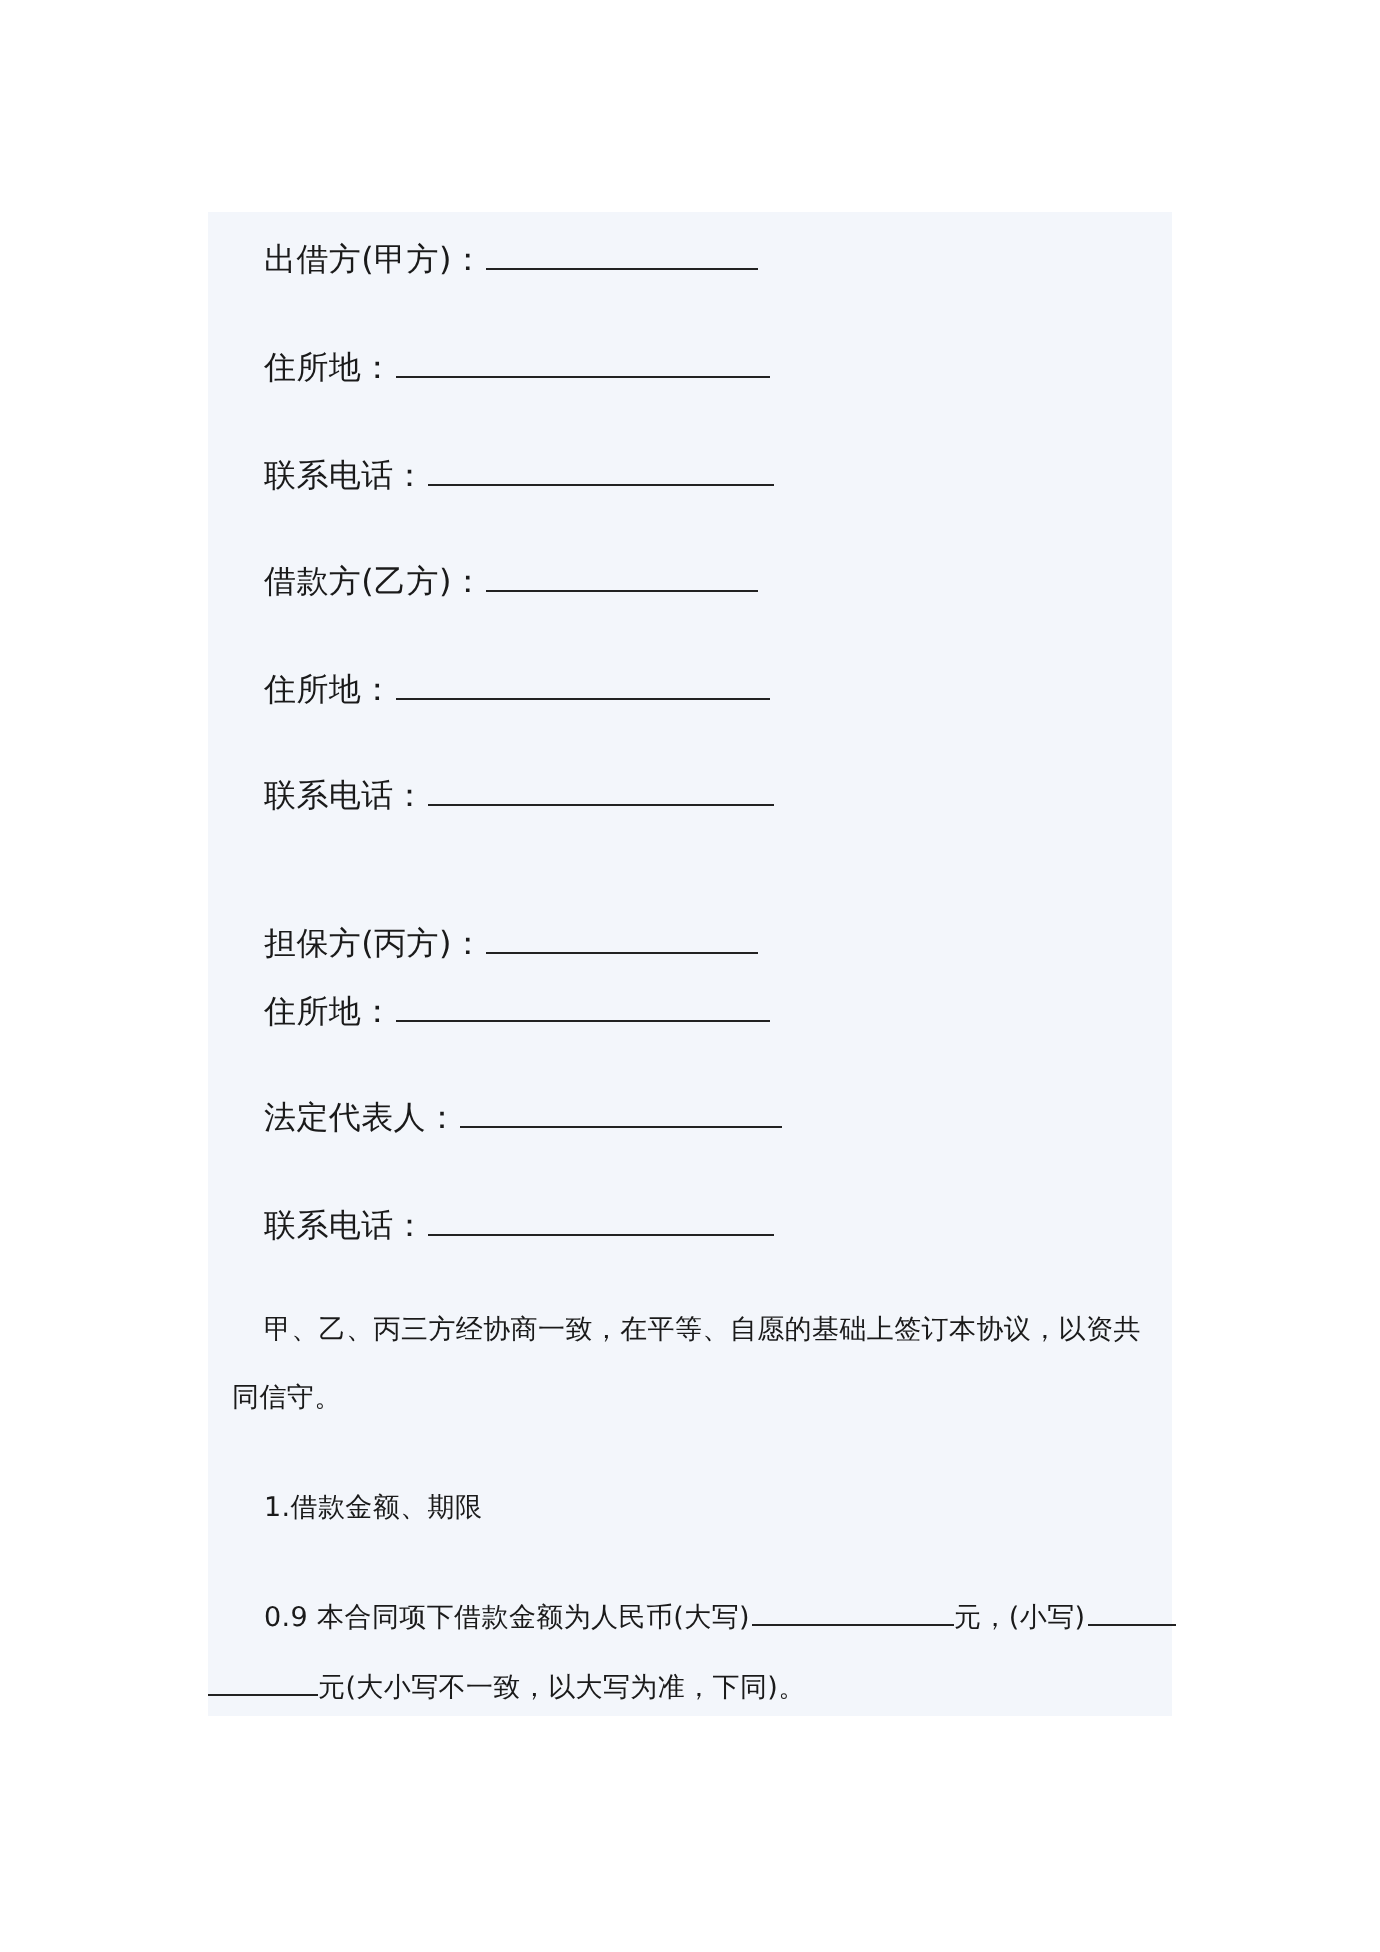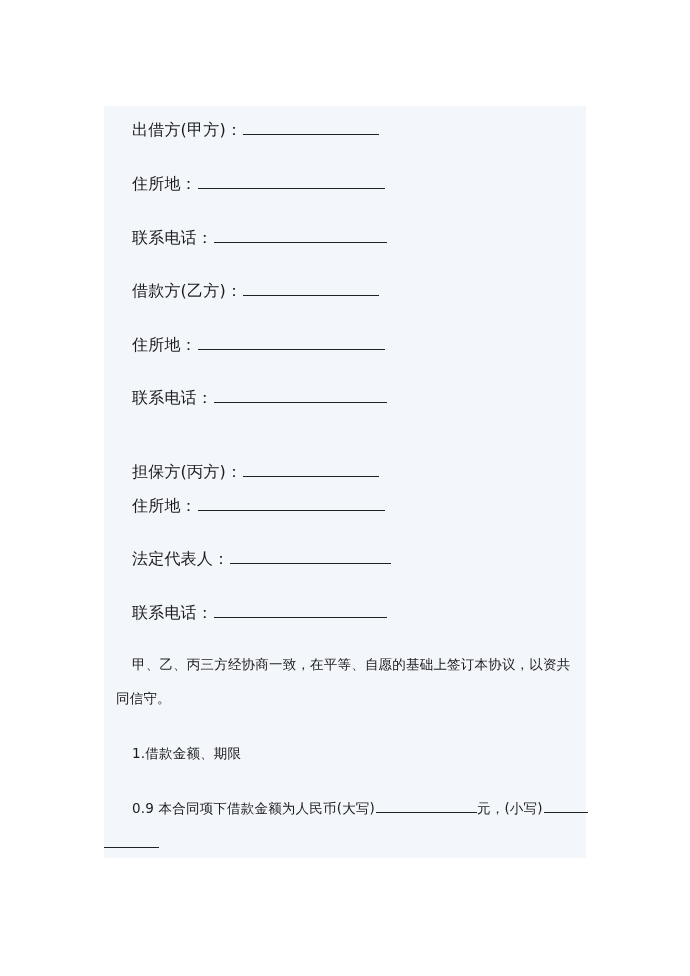--- a/index.html
+++ b/index.html
@@ -88,14 +88,14 @@
 <div class="para" style="left:132px; top:656px;">甲、乙、丙三方经协商一致，在平等、自愿的基础上签订本协议，以资共</div>
 <div class="para" style="left:104px; top:690px;margin-left:12px;">同信守。</div>
 
 <div class="para bold" style="left:132px; top:745px;">1.借款金额、期限</div>
 
 <div class="para" style="left:132px; top:798px;">
   <span>0.9 本合同项下借款金额为人民币(大写)</span><span class="blank" style="width:101px;"></span><span>元，(小写)</span><span class="blank" style="width:44px;"></span>
 </div>
 
 <div class="para" style="left:104px; top:833px;">
-  <span class="blank" style="width:55px; margin-left:0;"></span>
+  <span class="blank" style="width:55px; margin-left:0;"></span><span>元(大小写不一致，以大写为准，下同)。</span>
 </div>
 
 </body></html>

